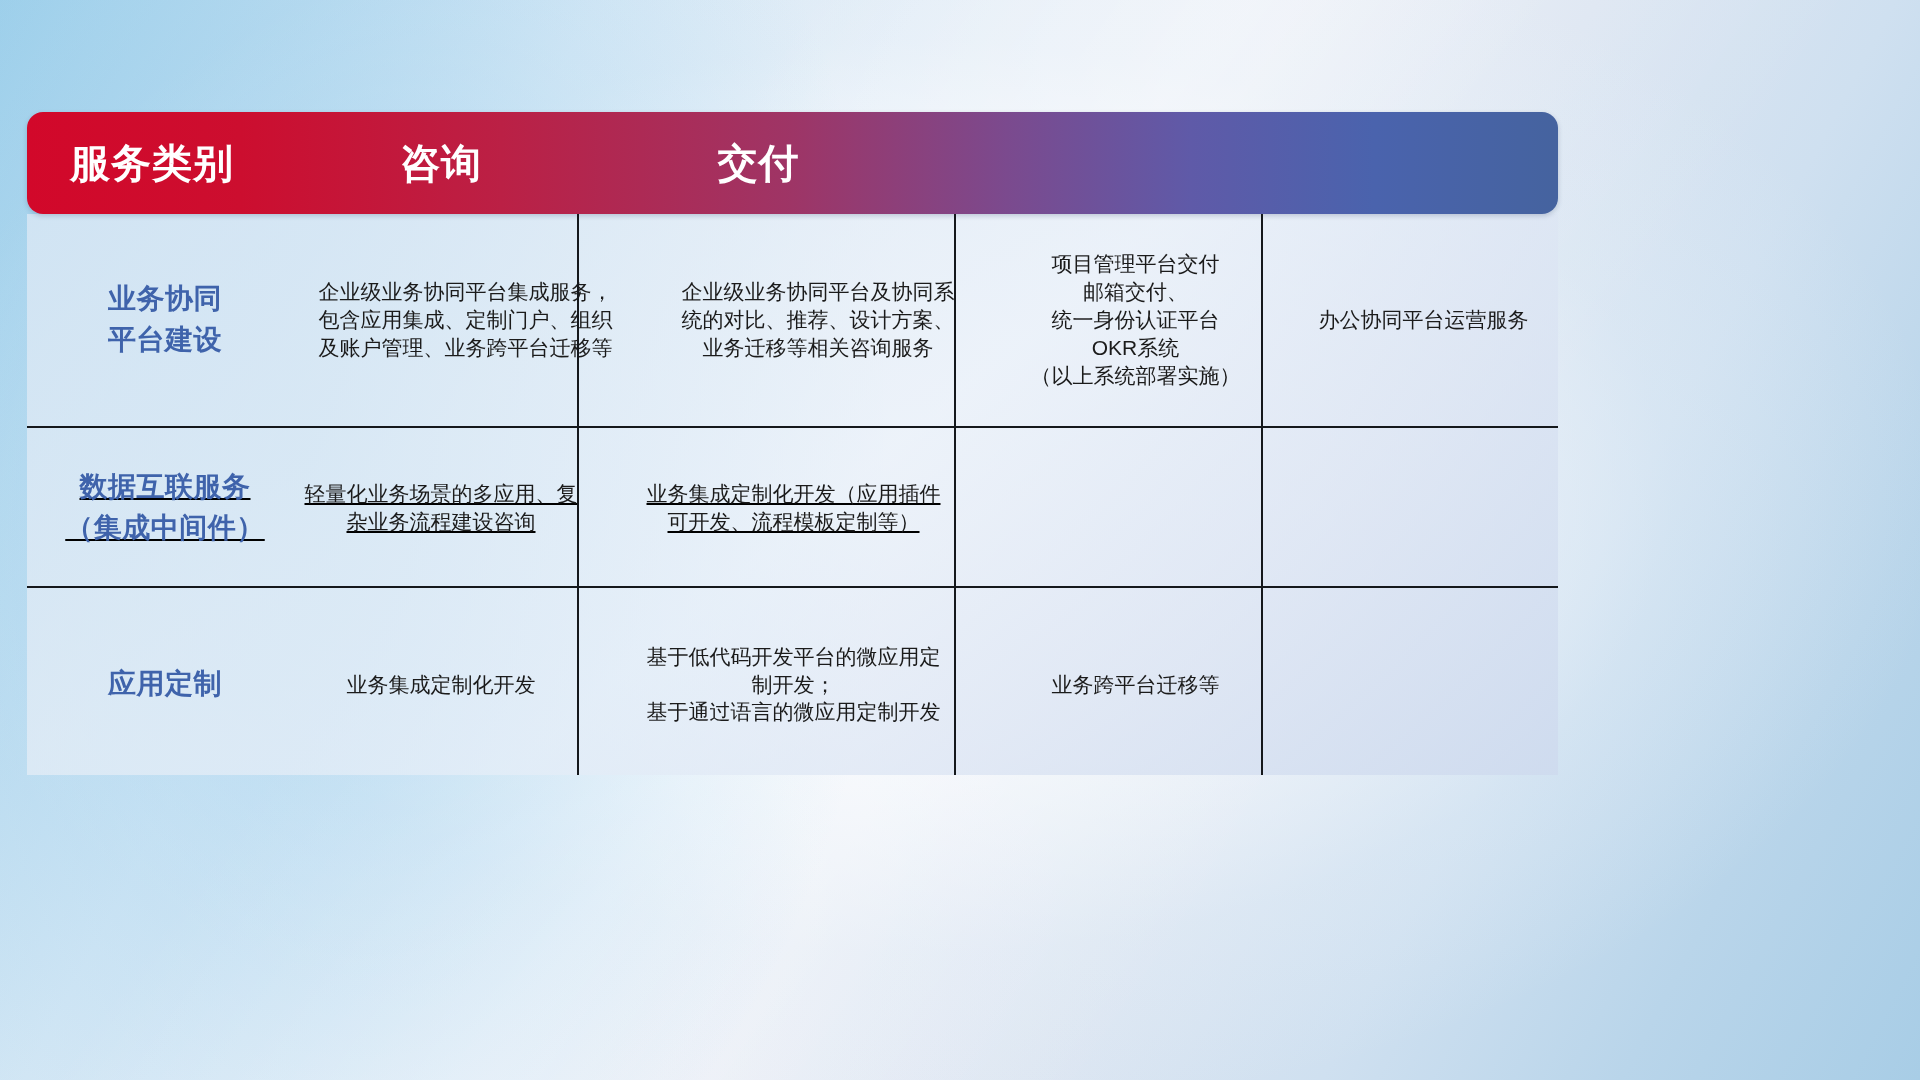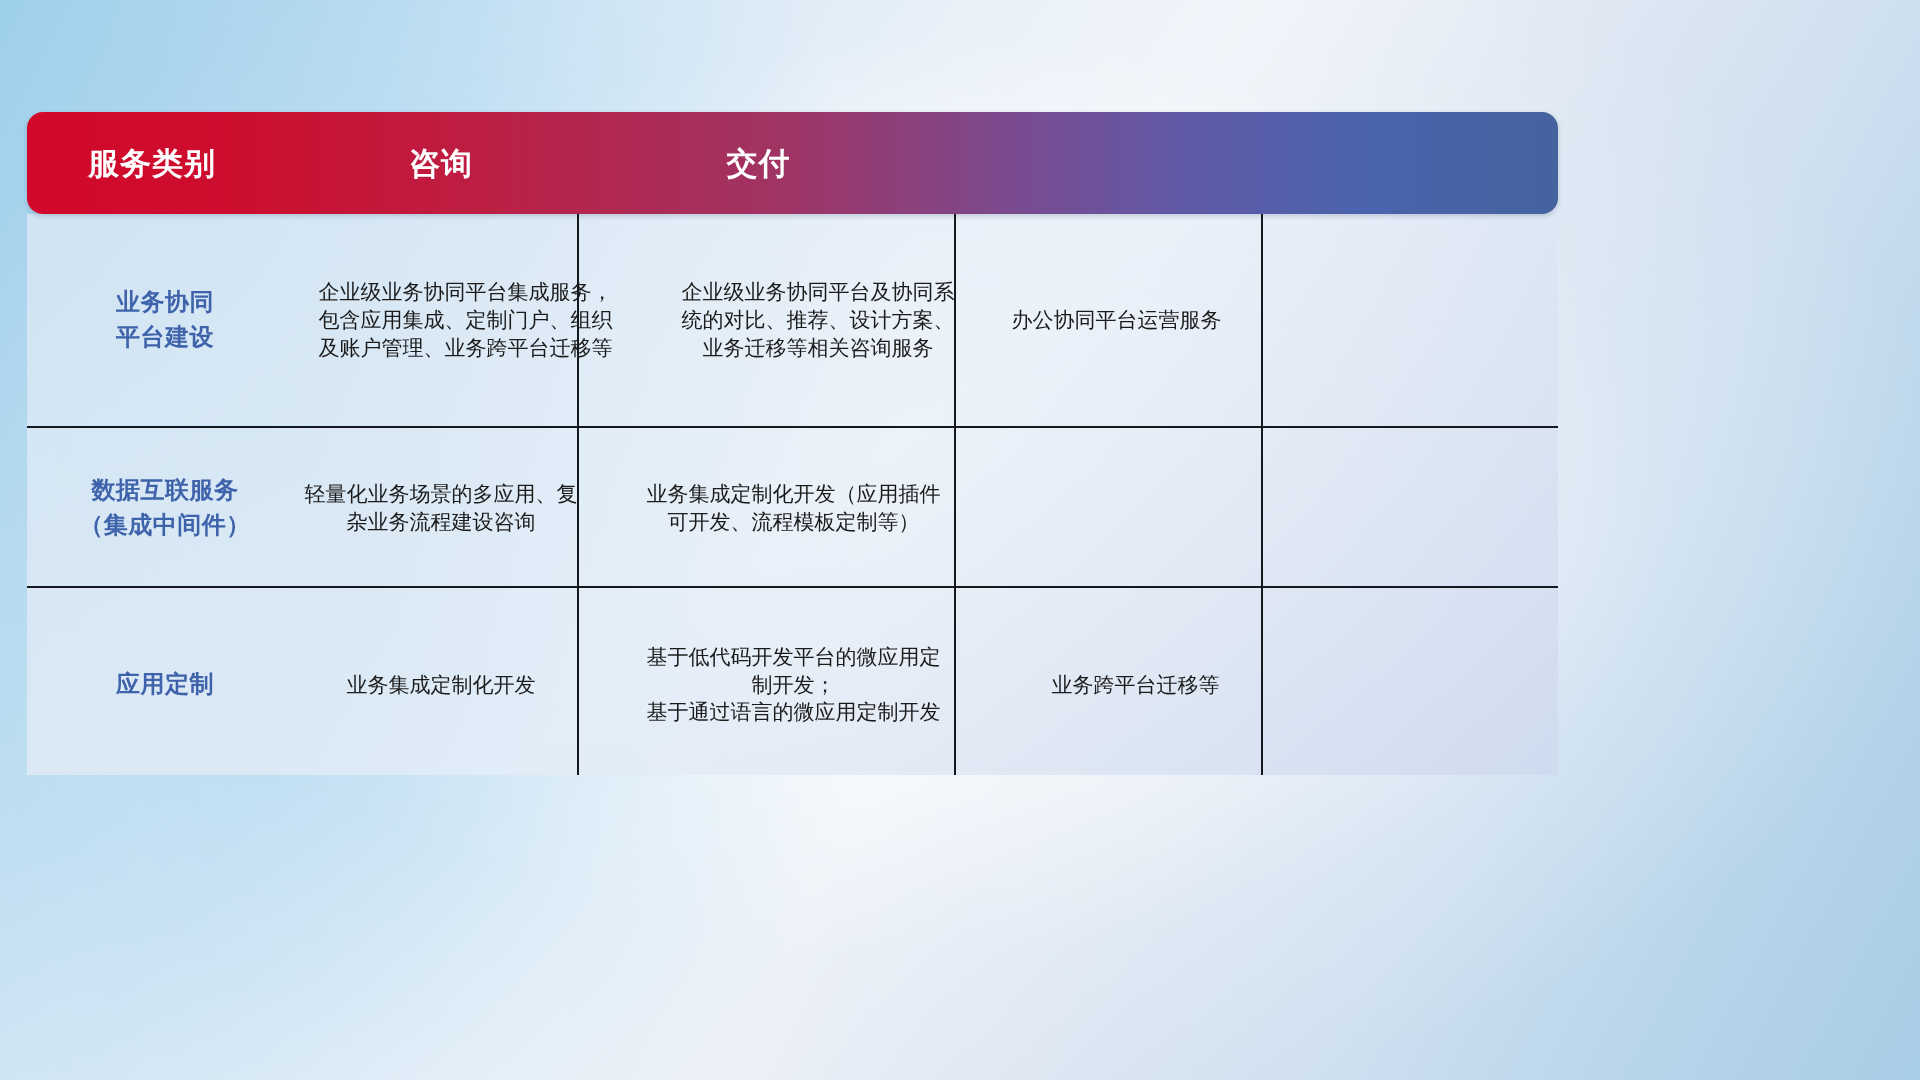--- a/index.html
+++ b/index.html
@@ -103,60 +103,60 @@
         #7b4a8e 64%,
         #5f5aa8 76%,
         #4a63ad 88%,
         #45639f 100%);
     display: flex;
     align-items: center;
     box-shadow: 0 2px 5px rgba(40,60,100,0.22);
   }
   .th {
     color: #ffffff;
-    font-size: 31px;
+    font-size: 40px;
     font-weight: bold;
     text-align: center;
     letter-spacing: 1px;
     line-height: 1;
     white-space: nowrap;
   }
 
   
   .tbody {
     position: absolute;
     left: 0; top: 102px;
     width: 1531px;
     height: 561px;
   }
   .row {
     display: flex;
     width: 100%;
     position: relative;
   }
   .row-1 { height: 212px; }
-  .row-2 { height: 164px; }
+  .row-2 { height: 164px; text-decoration: underline; }
   .row-3 { height: 189px; }
 
   .cell {
     display: flex;
     align-items: center;
     justify-content: center;
     padding: 4px 10px;
     font-size: 21px;
     color: #1b1b1b;
     line-height: 1.33;
     text-align: center;
     white-space: pre-line;
     position: relative;
   }
   .cell.cat {
     color: #3f63ab;
     font-weight: bold;
-    font-size: 24px;
+    font-size: 28px;
     line-height: 1.45;
     letter-spacing: 0.5px;
     padding-left: 36px;
   }
 
   
   .c1 { width: 250px; flex: 0 0 250px; }
   .c2 { width: 328px; flex: 0 0 328px; }
   .c3 { width: 377px; flex: 0 0 377px; }
   .c4 { width: 307px; flex: 0 0 307px; }
@@ -196,20 +196,25 @@
 
       <div class="row row-1">
         <div class="cell cat c1">业务协同
 平台建设</div>
         <div class="cell c3">企业级业务协同平台集成服务，
 包含应用集成、定制门户、组织
 及账户管理、业务跨平台迁移等</div>
         <div class="cell c2">企业级业务协同平台及协同系
 统的对比、推荐、设计方案、
 业务迁移等相关咨询服务</div>
+        <div class="cell c4">项目管理平台交付
+邮箱交付、
+统一身份认证平台
+OKR系统
+（以上系统部署实施）</div>
         <div class="cell c5">办公协同平台运营服务</div>
       </div>
 
       <div class="row row-2">
         <div class="cell cat c1">数据互联服务
 （集成中间件）</div>
         <div class="cell c2">轻量化业务场景的多应用、复
 杂业务流程建设咨询</div>
         <div class="cell c3">业务集成定制化开发（应用插件
 可开发、流程模板定制等）</div>

